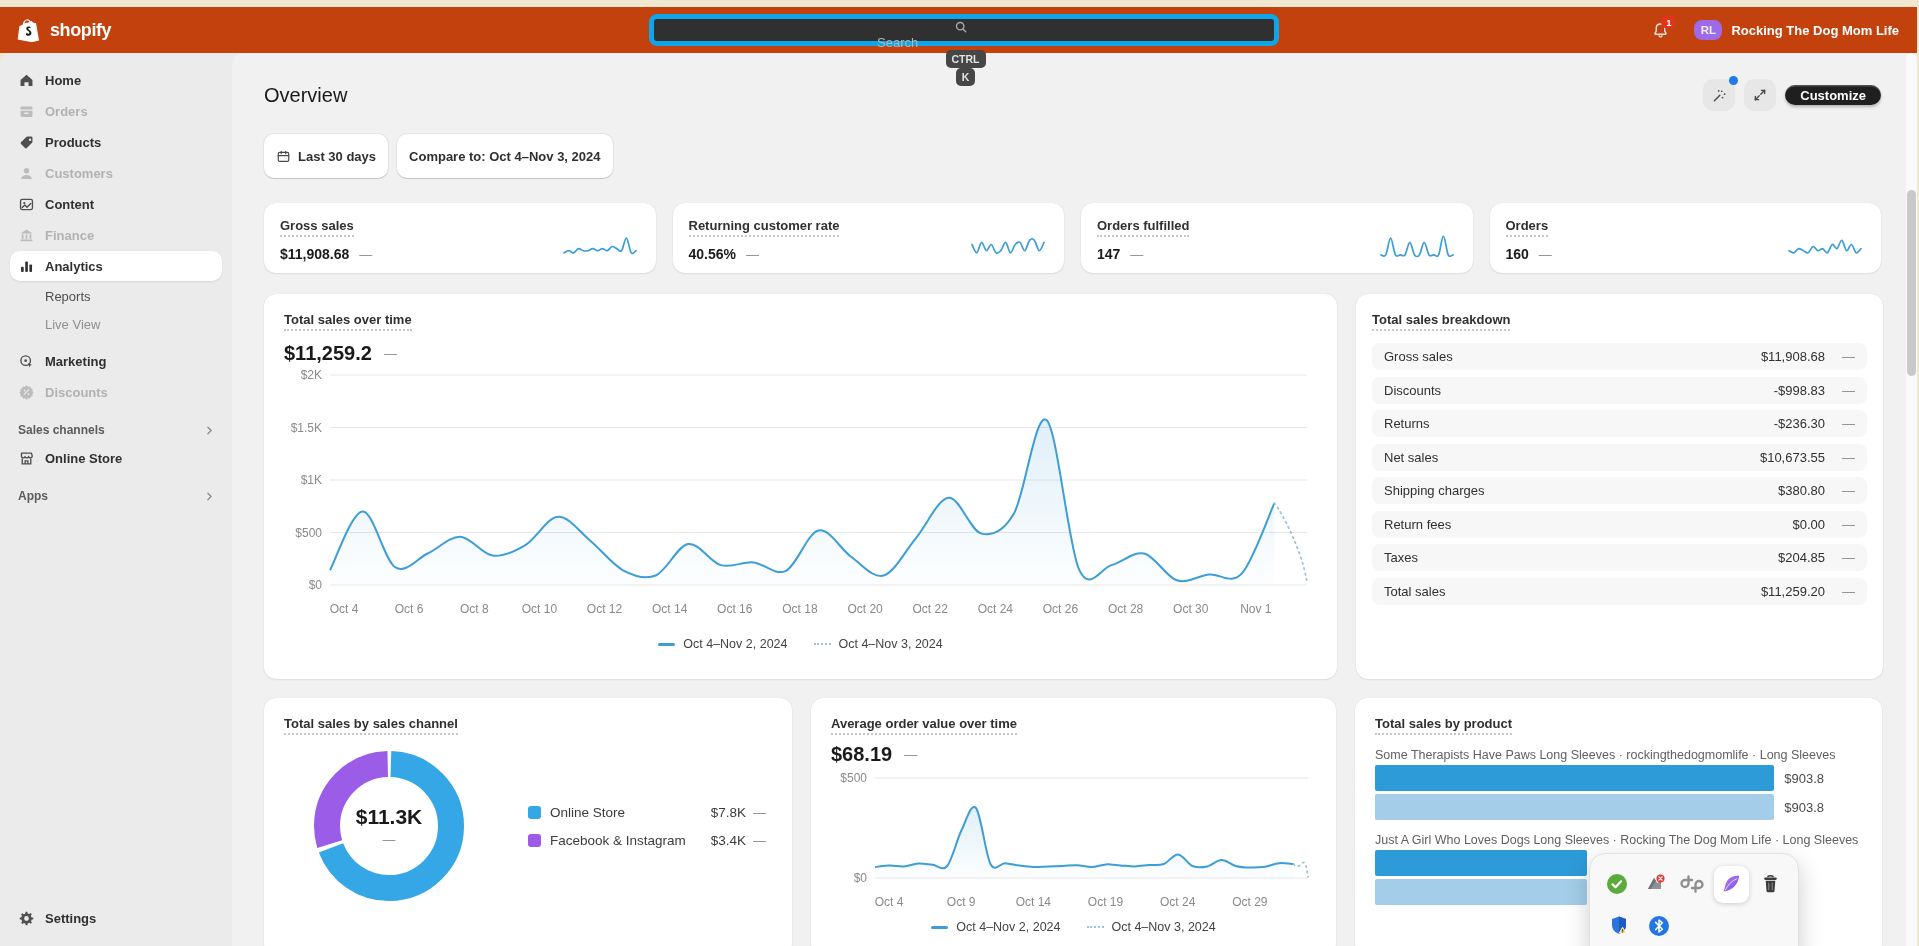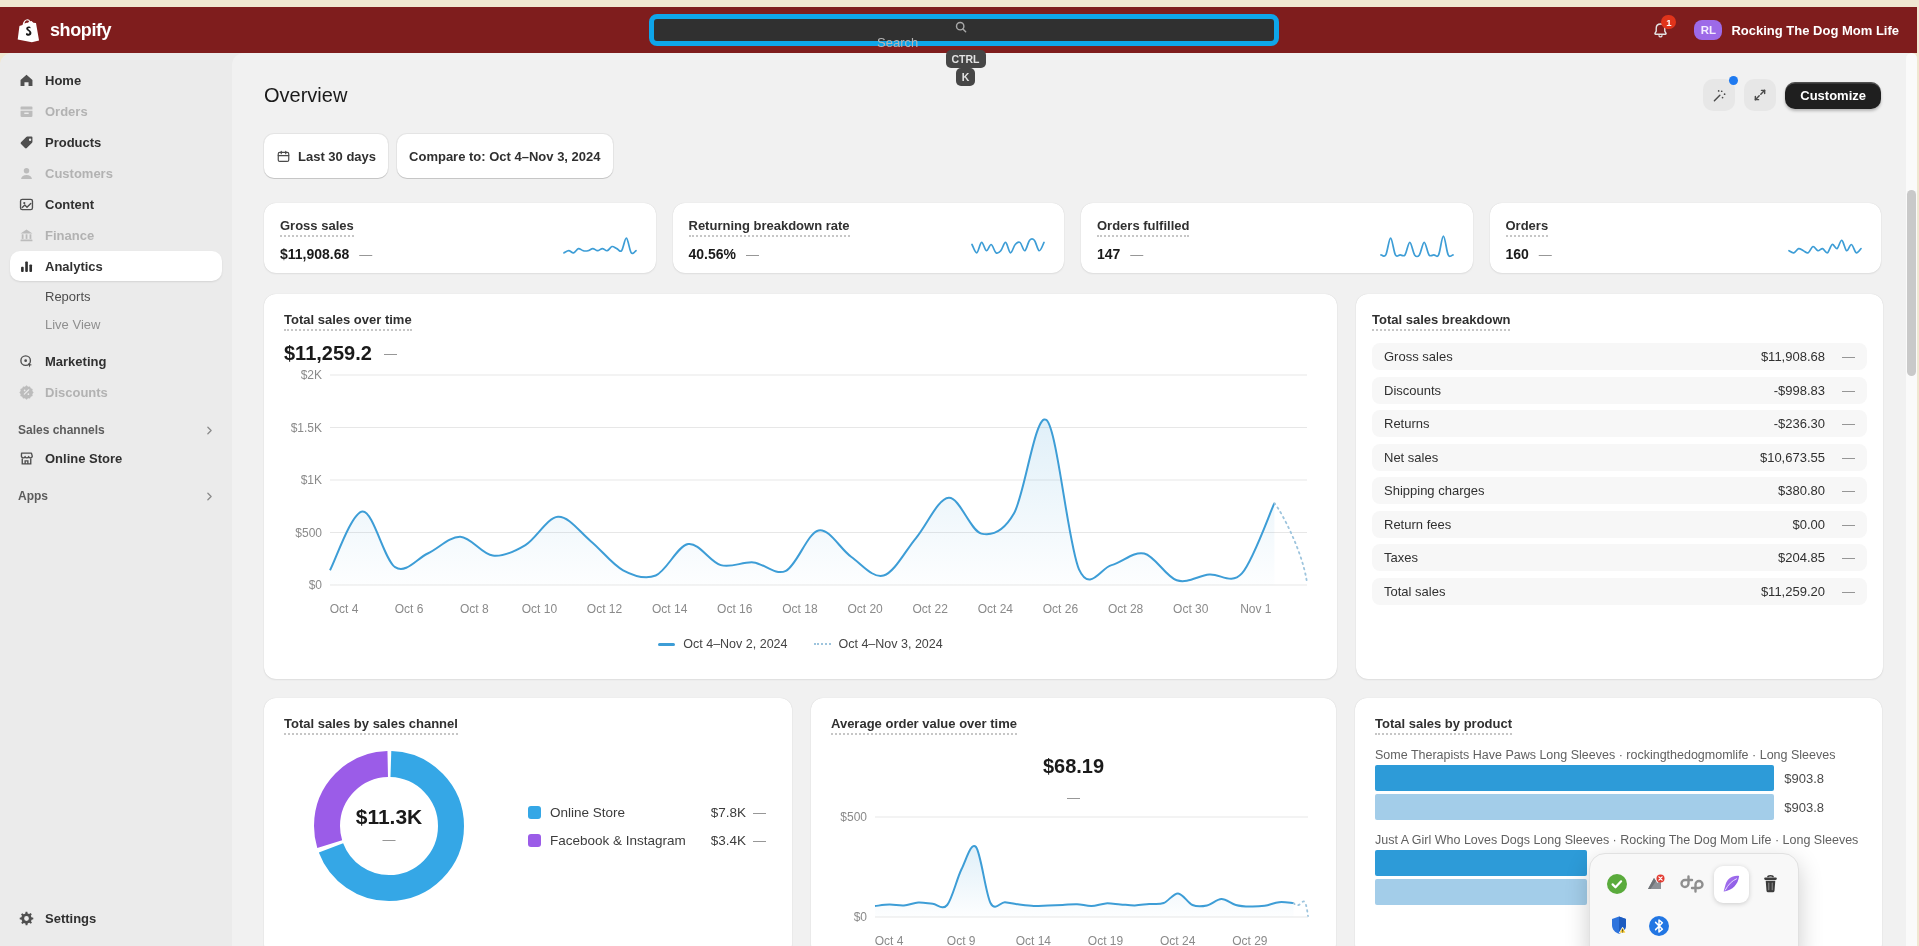--- a/index.html
+++ b/index.html
@@ -1,20 +1,20 @@
 <!DOCTYPE html>
 <html><head>
 <meta charset="utf-8">
 <style>
   * { margin:0; padding:0; box-sizing:border-box; }
   html,body { width:1919px; height:946px; overflow:hidden; }
   body { font-family:"Liberation Sans", sans-serif; background:#f0e7d1; position:relative; color:#303030; }
 
   
-  .topbar { position:absolute; top:7px; left:0; right:0; height:46px; background:#7f1d1d; display:flex; align-items:center; padding:0 16px; z-index:10; }
+  .topbar { position:absolute; top:7px; left:0; right:0; height:46px; background:#c2410c; display:flex; align-items:center; padding:0 16px; z-index:10; }
   .logo { display:flex; align-items:center; gap:7px; width:216px; }
   .logo-word { color:#fff; font-weight:700; font-size:18px; letter-spacing:-0.4px; }
   .searchbox { position:absolute; left:649px; width:630px; height:32px; background:#303030; border:5px solid #0ea5e9; border-radius:8px; display:flex; align-items:center; padding:0 8px 0 10px;flex-direction:column; }
   .searchbox input { flex:1; background:transparent; border:none; outline:none; color:#e3e3e3; font-size:13px; font-family:inherit; }
   .searchbox input::placeholder { color:#b5b5b5; }
   .kbd { background:#464646; color:#e3e3e3; font-size:10.5px; font-weight:600; border-radius:5px; padding:3px 6px; margin-left:1px; }
   .top-right { margin-left:auto; display:flex; align-items:center; gap:14px; }
   .bell-btn { position:relative; width:32px; height:32px; border-radius:8px; display:flex; align-items:center; justify-content:center; cursor:pointer; }
   .bell-badge { position:absolute; top:1px; right:0px; min-width:15px; height:14px; background:#e0341b; color:#fff; border-radius:8px; font-size:9.5px; font-weight:700; display:flex; align-items:center; justify-content:center; padding:0 4px; }
   .account { display:flex; align-items:center; gap:9px; cursor:pointer; padding:3px 4px; border-radius:8px; }
@@ -39,21 +39,21 @@
   .nav-section svg { width:13px; height:13px; color:#8a8a8a; }
   .settings-row { position:absolute; left:10px; right:10px; bottom:12px; }
 
   
   .main { position:absolute; left:232px; right:0; top:0; bottom:0; background:#f1f1f1; border-radius:12px 0 0 0; padding:26px 36px 0 32px; overflow:hidden; }
   .page-head { display:flex; align-items:center; }
   .page-title { font-size:20px; font-weight:400; color:#1a1a1a; }
   .head-actions { margin-left:auto; display:flex; align-items:center; gap:9px; }
   .icon-btn { position:relative; width:32px; height:32px; border-radius:10px; background:#e7e7e7; display:flex; align-items:center; justify-content:center; cursor:pointer; color:#4a4a4a; }
   .blue-dot { position:absolute; top:-3px; right:-3px; width:9px; height:9px; border-radius:50%; background:#1f7af0; }
-  .customize-btn { height:27px; padding:0 15px; background:#1f1f1f; color:#fff; font-size:13px; font-weight:600; border:none; border-radius:10px; cursor:pointer; font-family:inherit; box-shadow:inset 0 1.5px 0 rgba(255,255,255,.22), 0 2px 3px rgba(0,0,0,.25); }
+  .customize-btn { height:20px; padding:0 15px; background:#1f1f1f; color:#fff; font-size:13px; font-weight:600; border:none; border-radius:10px; cursor:pointer; font-family:inherit; box-shadow:inset 0 1.5px 0 rgba(255,255,255,.22), 0 2px 3px rgba(0,0,0,.25); }
 
   .filters { display:flex; gap:9px; margin-top:23px; }
   .pill { display:flex; align-items:center; gap:7px; height:44px; padding:0 12px; background:#fff; border-radius:10px; font-size:13px; font-weight:600; color:#303030; cursor:pointer; box-shadow:0 1px 0 rgba(0,0,0,.13), 0 0 0 1px rgba(0,0,0,.05); }
   .pill svg { width:15px; height:15px; color:#4a4a4a; }
 
   .metrics { display:grid; grid-template-columns:repeat(4,1fr); gap:17px; margin-top:25px; }
   .card { background:#fff; border-radius:12px; box-shadow:0 1px 2px rgba(0,0,0,.07), 0 0 1px rgba(0,0,0,.15); }
   .metric-card { position:relative; height:70px; padding:13px 16px; }
   .card-title { font-size:13px; font-weight:600; color:#303030; display:inline-block; }
   .dotted-u { border-bottom:2px dotted #c6c6c6; padding-bottom:2px; }
@@ -307,21 +307,21 @@
         <span class="card-title dotted-u">Gross sales</span>
         <div class="metric-value">
             <span>$11,908.68</span>
             <span class="dash">—</span>
           </div>
         <svg class="spark" id="spark-0" width="78" height="30">
             <path d="M 2 22.81818181818182 C 2.8 22.5, 5.2 20.7, 6.8 20.7 C 8.4 20.7, 10.0 23.2, 11.6 22.8 C 13.2 22.5, 14.8 19.0, 16.4 18.6 C 18.0 18.3, 19.6 20.4, 21.2 20.7 C 22.8 21.1, 24.4 21.1, 26.0 20.7 C 27.6 20.4, 29.2 18.6, 30.8 18.6 C 32.4 18.6, 34.0 20.7, 35.6 20.7 C 37.2 20.7, 38.8 18.6, 40.4 18.6 C 42.0 18.6, 43.6 21.1, 45.2 20.7 C 46.8 20.4, 48.4 16.9, 50.0 16.5 C 51.6 16.2, 53.2 17.9, 54.8 18.6 C 56.4 19.3, 58.0 22.5, 59.6 20.7 C 61.2 19.0, 62.8 7.8, 64.4 8.2 C 66.0 8.5, 67.6 20.7, 69.2 22.8 C 70.8 24.9, 73.2 21.1, 74.0 20.7" fill="none" stroke="#3d9dd6" stroke-width="1.7" stroke-linecap="round"></path>
           </svg>
       </div>
       <div class="card metric-card">
-        <span class="card-title dotted-u">Returning breakdown rate</span>
+        <span class="card-title dotted-u">Returning customer rate</span>
         <div class="metric-value">
             <span>40.56%</span>
             <span class="dash">—</span>
           </div>
         <svg class="spark" id="spark-1" width="78" height="30">
             <path d="M 2 14.454545454545455 C 2.8 15.8, 5.2 23.2, 6.8 22.8 C 8.4 22.5, 10.0 12.7, 11.6 12.4 C 13.2 12.0, 14.8 20.4, 16.4 20.7 C 18.0 21.1, 19.6 14.1, 21.2 14.5 C 22.8 14.8, 24.4 21.8, 26.0 22.8 C 27.6 23.9, 29.2 22.5, 30.8 20.7 C 32.4 19.0, 34.0 12.0, 35.6 12.4 C 37.2 12.7, 38.8 22.5, 40.4 22.8 C 42.0 23.2, 43.6 16.2, 45.2 14.5 C 46.8 12.7, 48.4 11.3, 50.0 12.4 C 51.6 13.4, 53.2 21.1, 54.8 20.7 C 56.4 20.4, 58.0 12.0, 59.6 10.3 C 61.2 8.5, 62.8 8.5, 64.4 10.3 C 66.0 12.0, 67.6 20.4, 69.2 20.7 C 70.8 21.1, 73.2 13.8, 74.0 12.4" fill="none" stroke="#3d9dd6" stroke-width="1.7" stroke-linecap="round"></path>
           </svg>
       </div>
       <div class="card metric-card">
         <span class="card-title dotted-u">Orders fulfilled</span>
@@ -479,21 +479,21 @@
                   <span>$3.4K</span>
                   <span class="dash">—</span>
                 </span>
             </div>
           </div>
         </div>
       </div>
 
       <div class="card bottom-card">
         <span class="card-title dotted-u">Average order value over time</span>
-        <div class="big-value" style="margin-top:20px;flex-direction:column;">
+        <div class="big-value" style="margin-top:8px;">
             <span>$68.19</span>
             <span class="dash">—</span>
           </div>
         <svg id="chart-aov" width="485" height="148">
             <defs>
               <linearGradient id="grad-average-order-value-over-time" x1="0" y1="0" x2="0" y2="1">
                 <stop offset="0%" stop-color="#3d9dd6" stop-opacity="0.16"></stop>
                 <stop offset="100%" stop-color="#3d9dd6" stop-opacity="0.01"></stop>
               </linearGradient>
             </defs>

